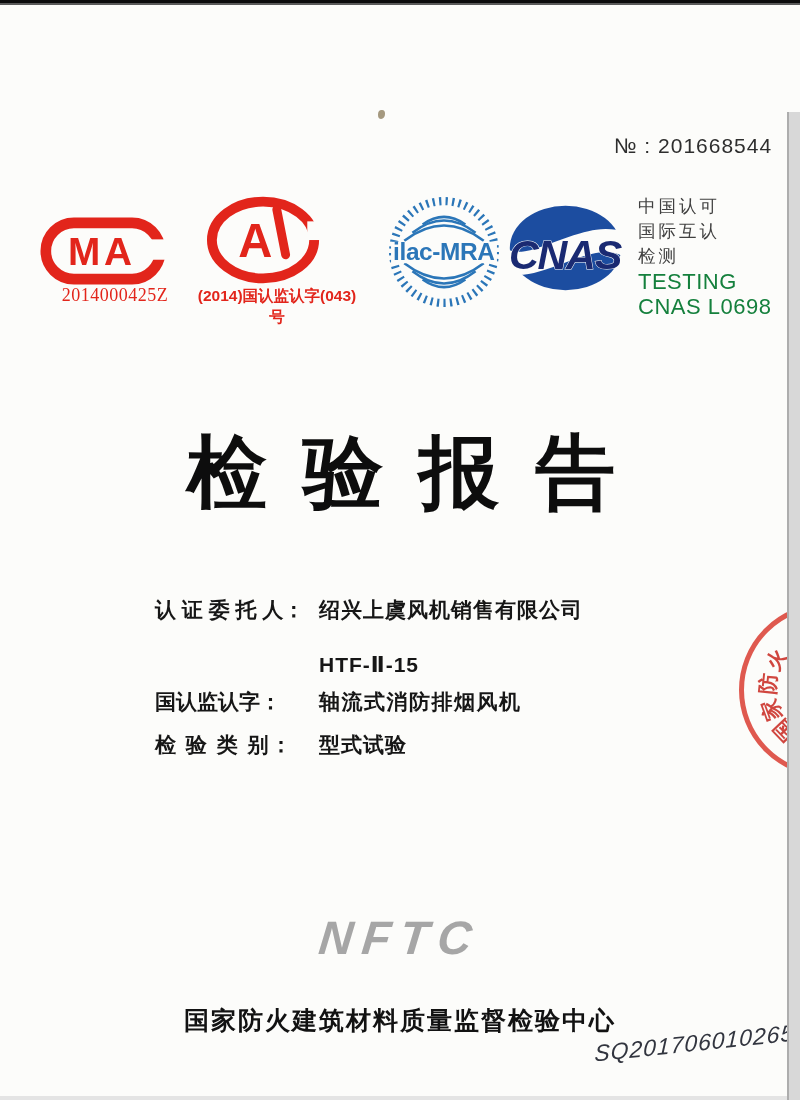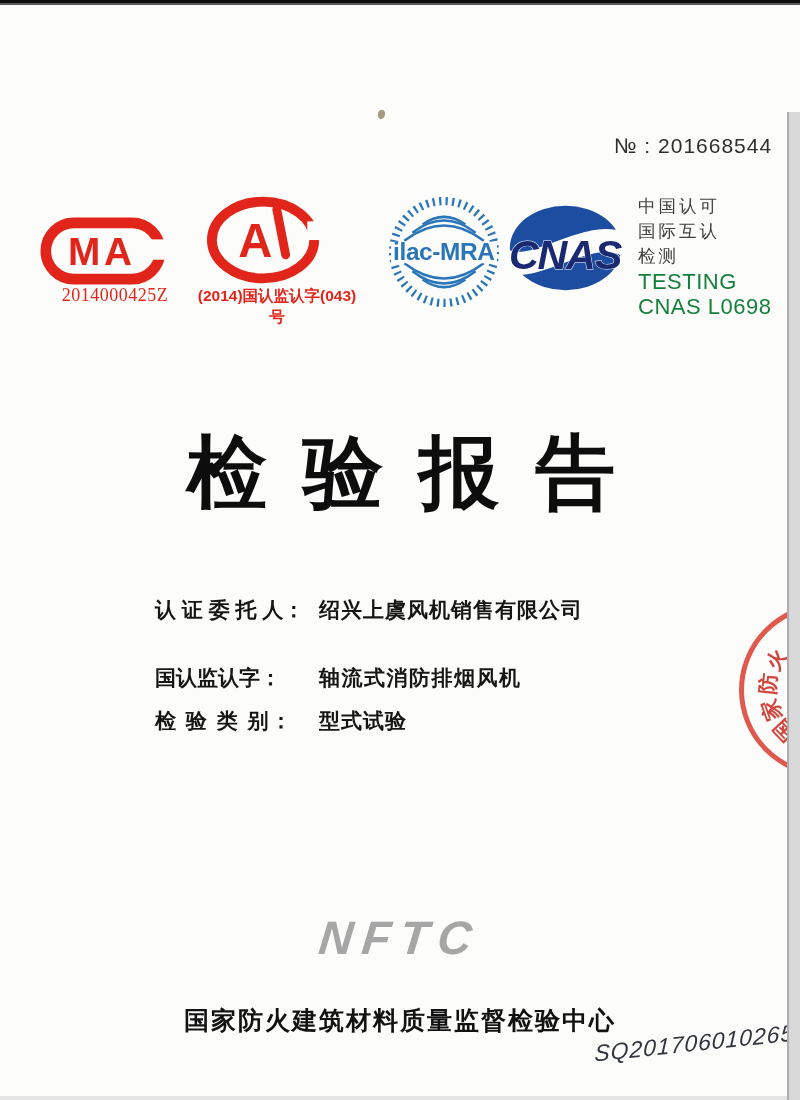--- a/index.html
+++ b/index.html
@@ -123,20 +123,21 @@
   <div class="doc-title">检 验 报 告</div>
 
   <div class="fields">
     <div class="field-row r1">
       <span class="field-label">认 证 委 托 人：</span>
       <span class="field-value">绍兴上虞风机销售有限公司</span>
     </div>
     <div class="field-row r2">
       <span class="field-label">国认监认字：</span>
       <span class="field-value">
+        <div>HTF-Ⅱ-15</div>
         <div class="v2">轴流式消防排烟风机</div>
       </span>
     </div>
     <div class="field-row r3">
       <span class="field-label">检 验 类 别：</span>
       <span class="field-value">型式试验</span>
     </div>
   </div>
 
   <div class="stamp">

